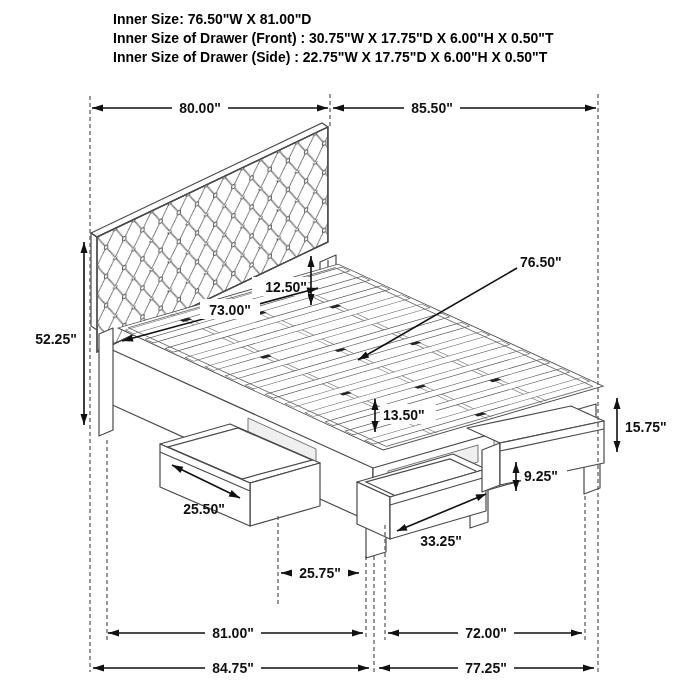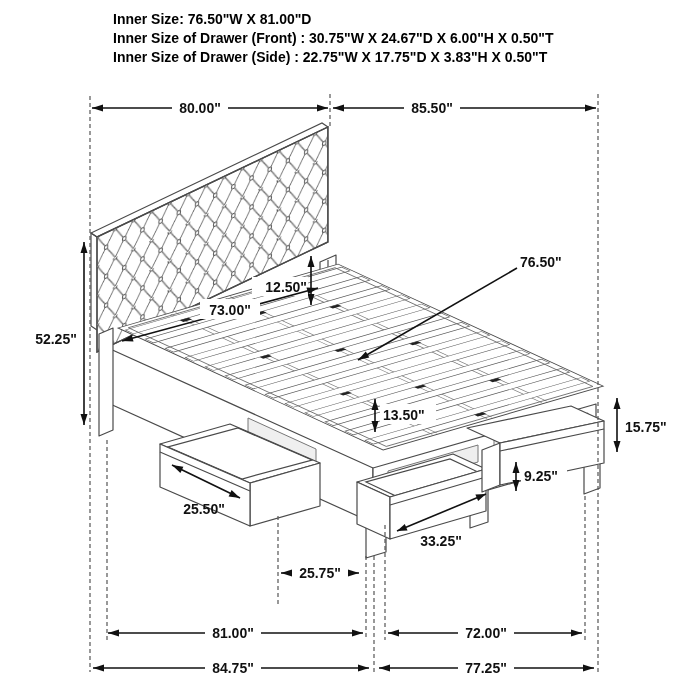--- a/index.html
+++ b/index.html
@@ -15,22 +15,22 @@
   .bed{stroke:#4a4a4a;stroke-width:1.2;fill:#fff;stroke-linejoin:round;}
   .bedline{stroke:#4a4a4a;stroke-width:1.2;fill:none;}
   .thin{stroke:#777;stroke-width:1;fill:none;}
   .lbl-bg{fill:#fff;stroke:none;}
 </style>
 </head>
 <body>
 
 <div class="header">
   <div>Inner Size: 76.50"W X 81.00"D</div>
-  <div>Inner Size of Drawer (Front) : 30.75"W X 24.67"D X 6.00"H X 0.50"T</div>
-  <div>Inner Size of Drawer (Side) : 22.75"W X 17.75"D X 3.83"H X 0.50"T</div>
+  <div>Inner Size of Drawer (Front) : 30.75"W X 17.75"D X 6.00"H X 0.50"T</div>
+  <div>Inner Size of Drawer (Side) : 22.75"W X 17.75"D X 6.00"H X 0.50"T</div>
 </div>
 
 <svg width="700" height="700" viewBox="0 0 700 700">
   <defs>
     <pattern id="tuft" width="20" height="29" patternUnits="userSpaceOnUse">
       <path d="M0,0 L20,29 M20,0 L0,29" stroke="#666" stroke-width="1" fill="none"></path>
       <circle cx="0" cy="0" r="2" fill="#fff" stroke="#555" stroke-width="1"></circle>
       <circle cx="20" cy="0" r="2" fill="#fff" stroke="#555" stroke-width="1"></circle>
       <circle cx="10" cy="14.5" r="2" fill="#fff" stroke="#555" stroke-width="1"></circle>
     </pattern>

